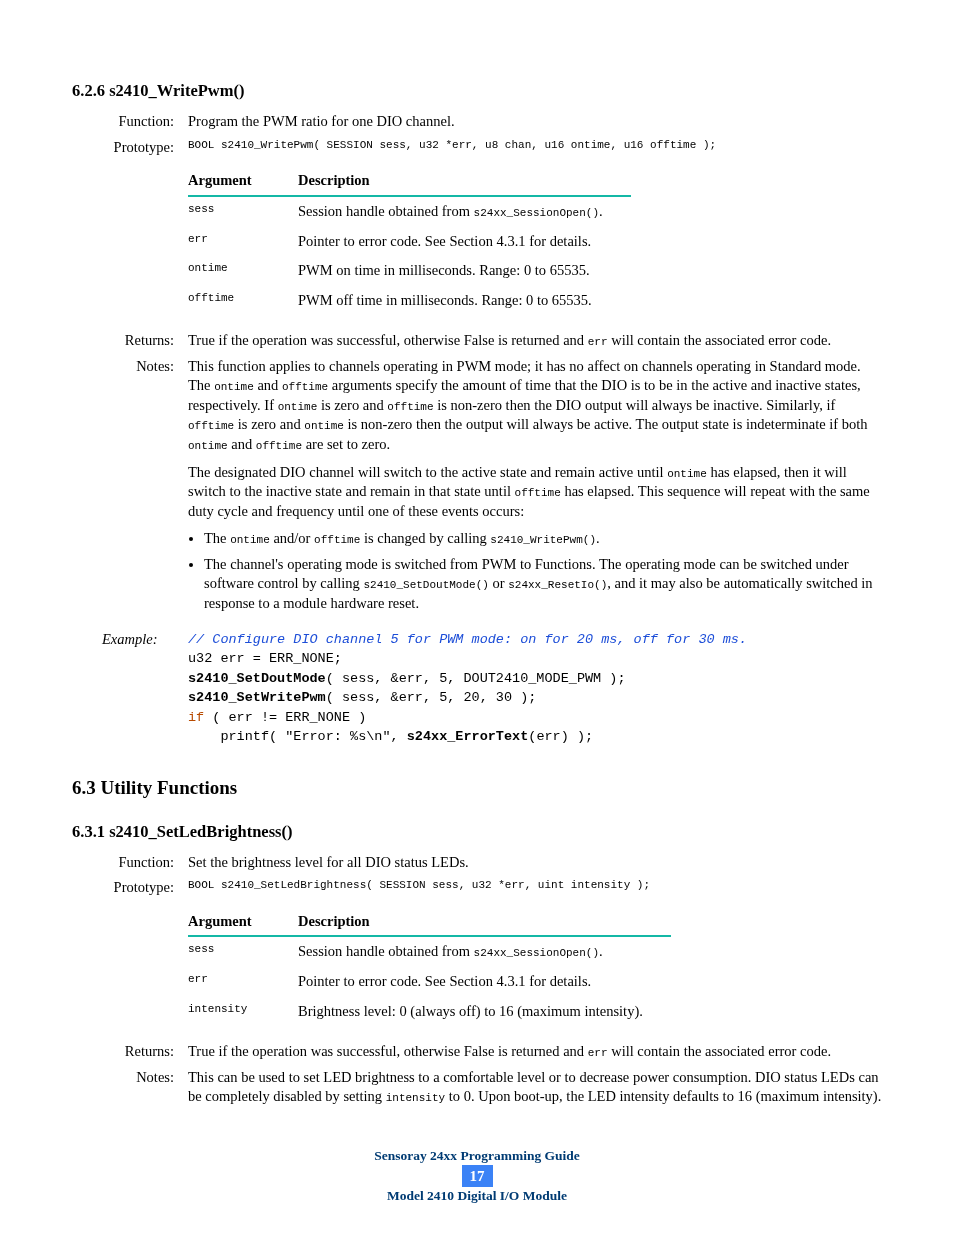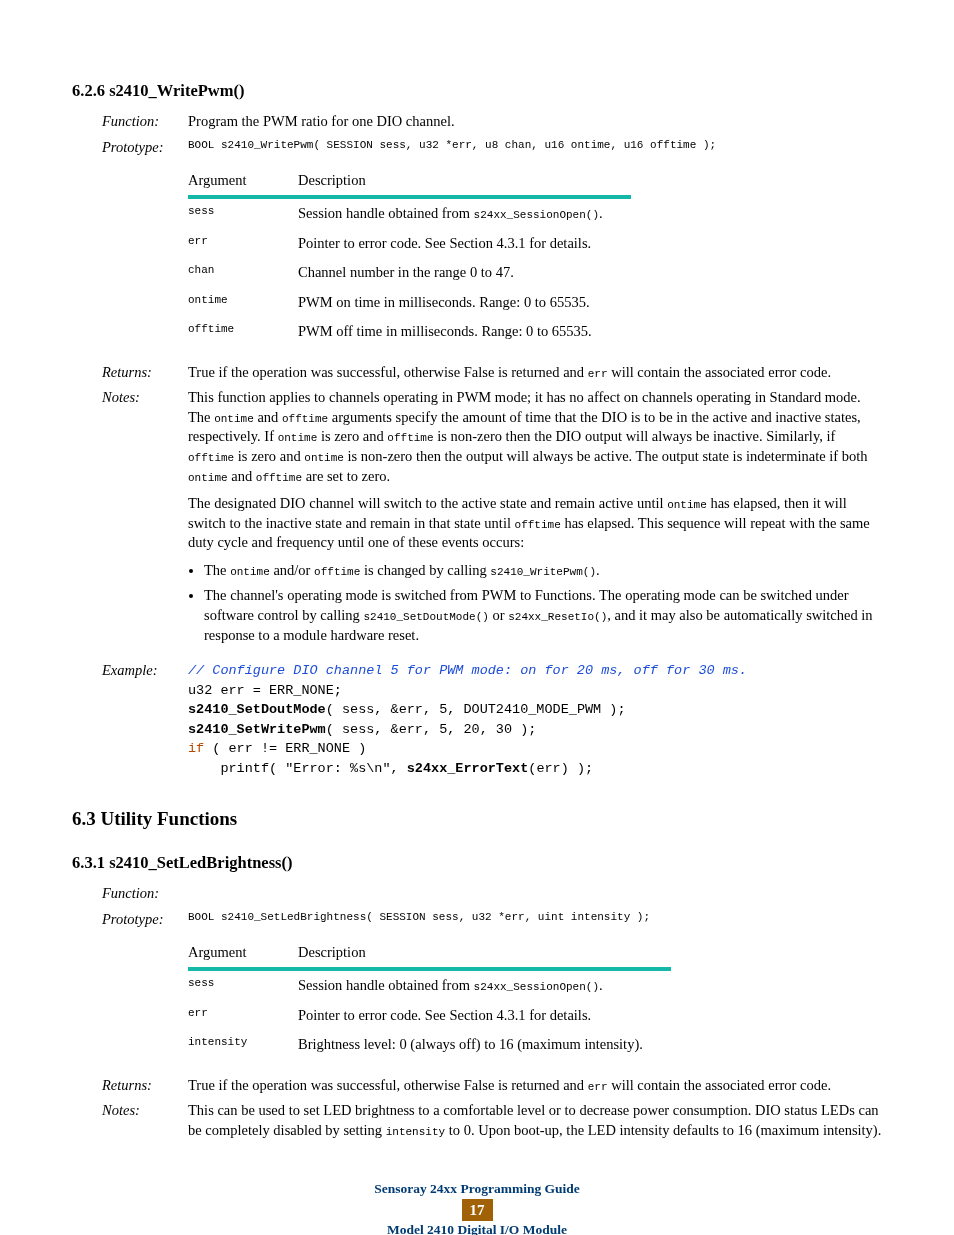--- a/index.html
+++ b/index.html
@@ -23,38 +23,38 @@
     font-size: 19px;
     margin: 28px 0 10px 0;
   }
   .entry {
     display: flex;
     margin: 6px 0 6px 30px;
     gap: 14px;
   }
   .entry-label {
     flex: 0 0 72px;
-    font-style: italic;
+    text-align: right;
   }
   .entry-body {
     flex: 1 1 auto;
   }
   .code {
     font-family: "Courier New", Courier, monospace;
     font-size: 11px;
   }
   .argtable {
     border-collapse: collapse;
     margin: 4px 0 2px 0;
   }
   .argtable th {
     text-align: left;
-    font-weight: normal;
+    font-weight: bold;
     padding: 4px 28px 4px 0;
-    border-bottom: 4px solid #14b8a6;
+    border-bottom: 2px solid #14b8a6;
   }
   .argtable td {
     padding: 5px 28px 5px 0;
     vertical-align: top;
   }
   .argtable .argcol { width: 82px; }
   .bullets {
     margin: 6px 0 0 0;
     padding-left: 16px;
   }
@@ -83,21 +83,21 @@
     display: flex;
     justify-content: space-between;
     align-items: center;
     margin-top: 40px;
     font-weight: bold;
     color: #003b73;
     font-size: 13.5px;
     flex-direction: column;
   }
   .pagenum {
-    background: #a16207;
+    background: #3b82f6;
     color: #fff;
     padding: 1px 8px;
     font-size: 15px;
     font-weight: bold;
   }
 </style>
 </head>
 <body>
 
 <div class="h3">6.2.6  s2410_WritePwm()</div>
@@ -121,24 +121,20 @@
         <th class="argcol">Argument</th>
         <th>Description</th>
       </tr>
       <tr>
         <td class="code">sess</td>
         <td><span>Session handle obtained from </span><span class="code">s24xx_SessionOpen()</span><span>.</span></td>
       </tr>
       <tr>
         <td class="code">err</td>
         <td>Pointer to error code. See Section 4.3.1 for details.</td>
-      </tr>
-      <tr>
-        <td class="code">chan</td>
-        <td>Channel number in the range 0 to 47.</td>
       </tr>
       <tr>
         <td class="code">ontime</td>
         <td>PWM on time in milliseconds. Range: 0 to 65535.</td>
       </tr>
       <tr>
         <td class="code">offtime</td>
         <td>PWM off time in milliseconds. Range: 0 to 65535.</td>
       </tr>
     </tbody>
@@ -172,20 +168,21 @@
 <span class="kw">if</span><span> ( err != ERR_NONE )</span>
 <span>    printf( "Error: %s\n", </span><span class="fn">s24xx_ErrorText</span><span>(err) );</span></div>
 </div>
 
 <div class="h2">6.3  Utility Functions</div>
 
 <div class="h3">6.3.1  s2410_SetLedBrightness()</div>
 
 <div class="entry">
   <div class="entry-label">Function:</div>
+  <div class="entry-body">Set the brightness level for all DIO status LEDs.</div>
 </div>
 
 <div class="entry">
   <div class="entry-label">Prototype:</div>
   <div class="entry-body code">BOOL s2410_SetLedBrightness( SESSION sess, u32 *err, uint intensity );</div>
 </div>
 
 <div class="entry">
   <div class="entry-label"></div>
   <div class="entry-body">

